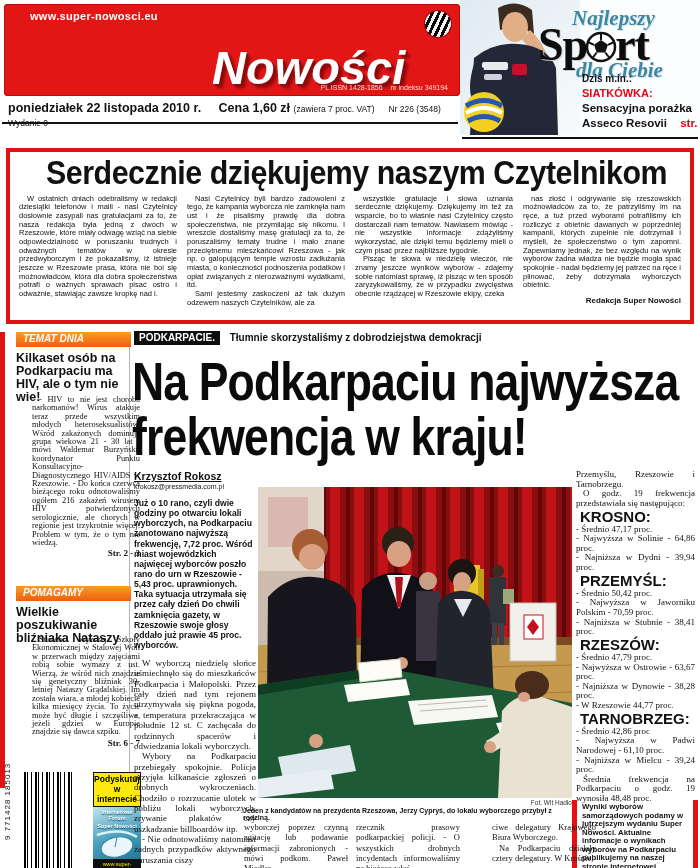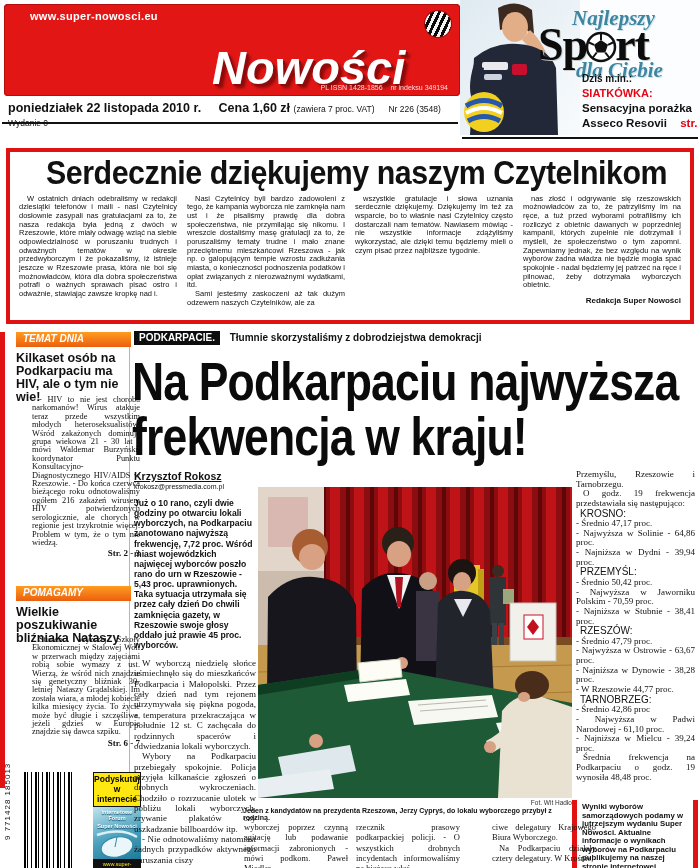--- a/index.html
+++ b/index.html
@@ -78,21 +78,21 @@
   .author{font-size:10.5px;font-weight:bold;text-decoration:underline;margin:0;}
   .email{font-size:7px;margin:1px 0 8px;}
   .lead{font-weight:bold;font-size:8.6px;line-height:1.18;margin:0 0 8px;}
   .colA .bp{font-size:9px;line-height:1.15;margin:0;text-indent:8px;}
   .photo{left:258px;top:487px;width:314px;height:311px;background:#caa05a;}
   .credit{left:500px;top:799px;width:72px;text-align:right;font-size:6.5px;color:#333;}
   .caption{left:243px;top:807px;width:334px;font-size:7px;font-weight:bold;}
   .stats{left:576px;top:470px;width:119px;font-size:9px;line-height:1.07;}
   .stats p{margin:0;text-align:justify;font-family:"Liberation Serif",serif;}
   .stats .ind{text-indent:7px;}
-  .city{font-weight:normal;font-size:10px;padding-left:4px;font-family:"Liberation Sans",sans-serif;}
+  .city{font-weight:bold;font-size:15px;padding-left:4px;font-family:"Liberation Sans",sans-serif;}
   .results{left:572px;top:800px;width:126px;height:68px;box-sizing:border-box;
            border-left:5px solid #e01212;border-right:5px solid #e01212;
            padding:3px 5px;font-size:7.8px;font-weight:bold;line-height:1.1;}
   .bcol{top:822px;width:104px;font-size:8.5px;line-height:1.22;}
   .bcol p{margin:0;text-align:justify;}
   .bcol .ind{text-indent:7px;}
 </style>
 </head>
 <body>
 
@@ -168,20 +168,21 @@
     <div class="th-cols">
       <div class="th-col">
         <p>W ostatnich dniach odebraliśmy w redakcji dziesiątki telefonów i maili - nasi Czytelnicy dosłownie zasypali nas gratulacjami za to, że nasza redakcja była jedną z dwóch w Rzeszowie, które miały odwagę wziąć na siebie odpowiedzialność w poruszaniu trudnych i odważnych tematów w okresie przedwyborczym i że pokazaliśmy, iż istnieje jeszcze w Rzeszowie prasa, która nie boi się możnowładców, która dla dobra społeczeństwa potrafi o ważnych sprawach pisać ostro i odważnie, stawiając zawsze kropkę nad i.</p>
       </div>
       <div class="th-col">
         <p>Nasi Czytelnicy byli bardzo zadowoleni z tego, że kampania wyborcza nie zamknęła nam ust i że pisaliśmy prawdę dla dobra społeczeństwa, nie przymilając się nikomu. I wreszcie dostaliśmy masę gratulacji za to, że poruszaliśmy tematy trudne i mało znane przeciętnemu mieszkańcowi Rzeszowa - jak np. o galopującym tempie wzrostu zadłużania miasta, o konieczności podnoszenia podatków i opłat związanych z nierozważnymi wydatkami, itd.</p>
         <p>Sami jesteśmy zaskoczeni aż tak dużym odzewem naszych Czytelników, ale za</p>
       </div>
       <div class="th-col">
         <p>wszystkie gratulacje i słowa uznania serdecznie dziękujemy. Dziękujemy im też za wsparcie, bo to właśnie nasi Czytelnicy często dostarczali nam tematów. Nawiasem mówiąc - nie wszystkie informacje zdążyliśmy wykorzystać, ale dzięki temu będziemy mieli o czym pisać przez najbliższe tygodnie.</p>
+        <p>Pisząc te słowa w niedzielę wieczór, nie znamy jeszcze wyników wyborów - zdajemy sobie natomiast sprawę, iż pisząc w ten sposób zaryzykowaliśmy, że w przypadku zwycięstwa obecnie rządzącej w Rzeszowie ekipy, czeka</p>
       </div>
       <div class="th-col">
         <p>nas złość i odgrywanie się rzeszowskich możnowładców za to, że patrzyliśmy im na ręce, a tuż przed wyborami potrafiliśmy ich rozliczyć z obietnic dawanych w poprzedniej kampanii, których zupełnie nie dotrzymali i myśleli, że społeczeństwo o tym zapomni. Zapewniamy jednak, że bez względu na wynik wyborów żadna władza nie będzie mogła spać spokojnie - nadal będziemy jej patrzeć na ręce i pilnować, żeby dotrzymała wyborczych obietnic.</p>
         <div class="th-sig">Redakcja Super Nowości</div>
       </div>
     </div>
   </div>
 
   <div class="abs redstrip-l"></div>
   <div class="abs vdiv"></div>

